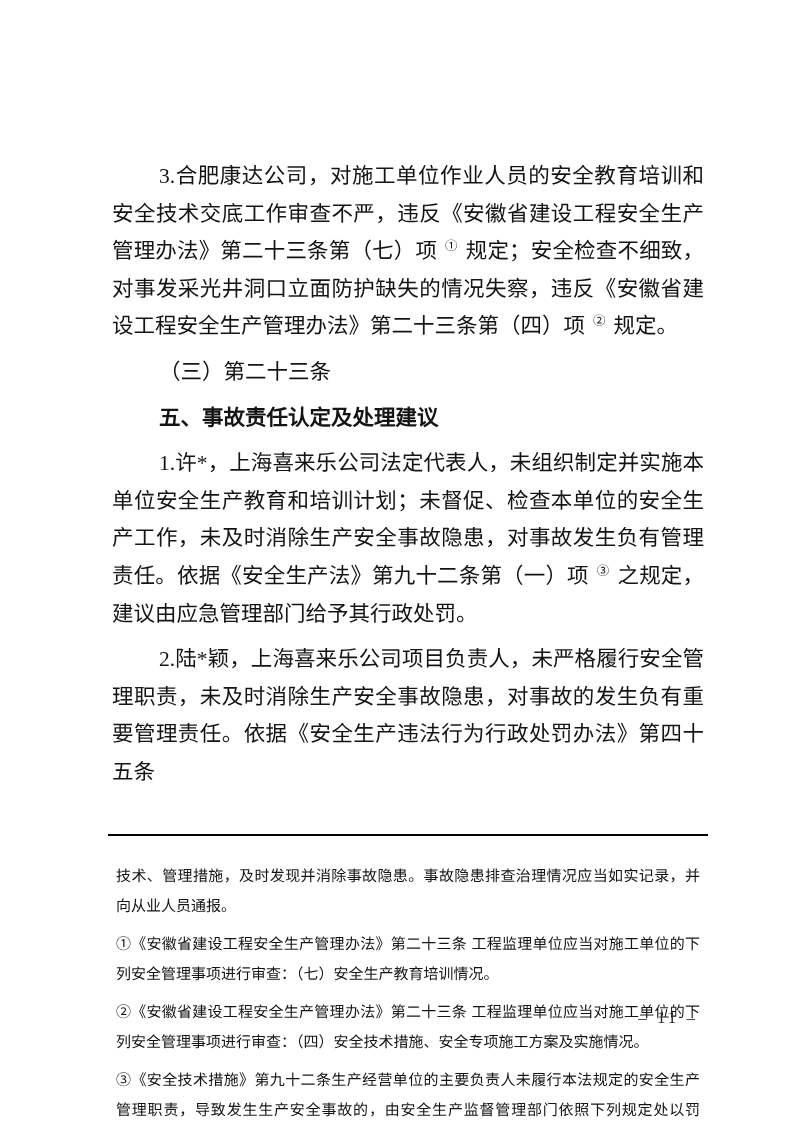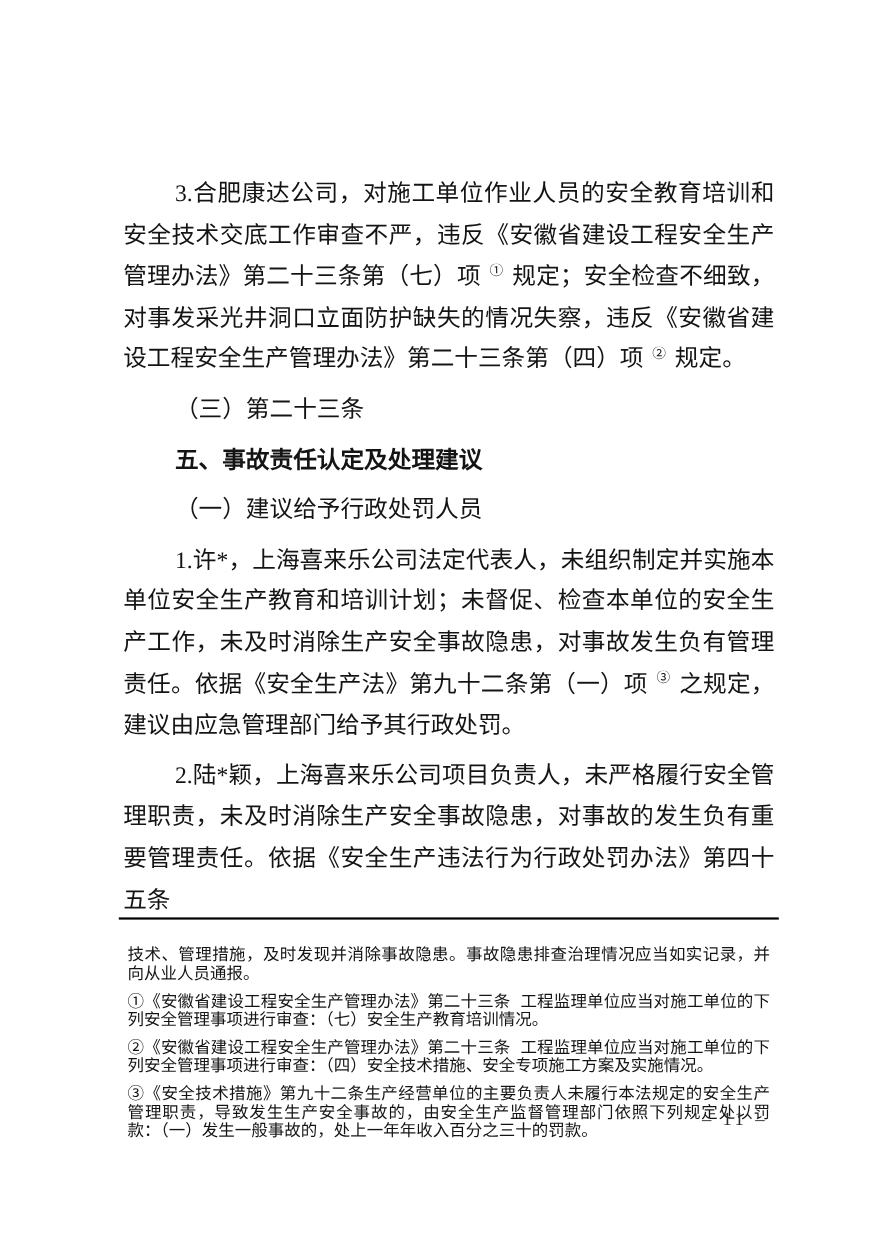--- a/index.html
+++ b/index.html
@@ -40,23 +40,23 @@
     left: 96px;
     top: 822px;
     width: 608px;
   }
   .fn-rule {
     width: 100%;
     border-top: 2px solid #000000;
     margin-bottom: 9px;
   }
   .fn-item {
-    font-family: Liberation Mono, monospace;
+    font-family: Liberation Sans, sans-serif;
     font-size: 15px;
-    line-height: 17px;
+    line-height: 30px;
     text-align: justify;
     color: #141414;
   }
   .page-number {
     position: absolute;
     top: 996px;
     right: 99px;
     font-family: Liberation Serif, serif;
     font-size: 17px;
     letter-spacing: 3px;
@@ -65,21 +65,20 @@
 </style>
 </head>
 <body>
 
 <div class="page">
 
   <div class="content">
       <p class="para body"><span>3.合肥康达公司，对施工单位作业人员的安全教育培训和安全技术交底工作审查不严，违反《安徽省建设工程安全生产管理办法》第二十三条第（七）项</span><sup>①</sup><span>规定；安全检查不细致，对事发采光井洞口立面防护缺失的情况失察，违反《安徽省建设工程安全生产管理办法》第二十三条第（四）项</span><sup>②</sup><span>规定。</span></p>
       <p class="para subheading"><span>（三）第二十三条</span></p>
       <p class="para heading"><span>五、事故责任认定及处理建议</span></p>
-      <p class="para subheading"><span>（一）建议给予行政处罚人员</span></p>
       <p class="para body"><span>1.许*，上海喜来乐公司法定代表人，未组织制定并实施本单位安全生产教育和培训计划；未督促、检查本单位的安全生产工作，未及时消除生产安全事故隐患，对事故发生负有管理责任。依据《安全生产法》第九十二条第（一）项</span><sup>③</sup><span>之规定，建议由应急管理部门给予其行政处罚。</span></p>
       <p class="para body"><span>2.陆*颖，上海喜来乐公司项目负责人，未严格履行安全管理职责，未及时消除生产安全事故隐患，对事故的发生负有重要管理责任。依据《安全生产违法行为行政处罚办法》第四十五条</span></p>
     </div>
 
   <div class="footnotes">
     <div class="fn-rule"></div>
     <div>
         <p class="fn-item">技术、管理措施，及时发现并消除事故隐患。事故隐患排查治理情况应当如实记录，并向从业人员通报。</p>
         <p class="fn-item">①《安徽省建设工程安全生产管理办法》第二十三条 工程监理单位应当对施工单位的下列安全管理事项进行审查：（七）安全生产教育培训情况。</p>
         <p class="fn-item">②《安徽省建设工程安全生产管理办法》第二十三条 工程监理单位应当对施工单位的下列安全管理事项进行审查：（四）安全技术措施、安全专项施工方案及实施情况。</p>

